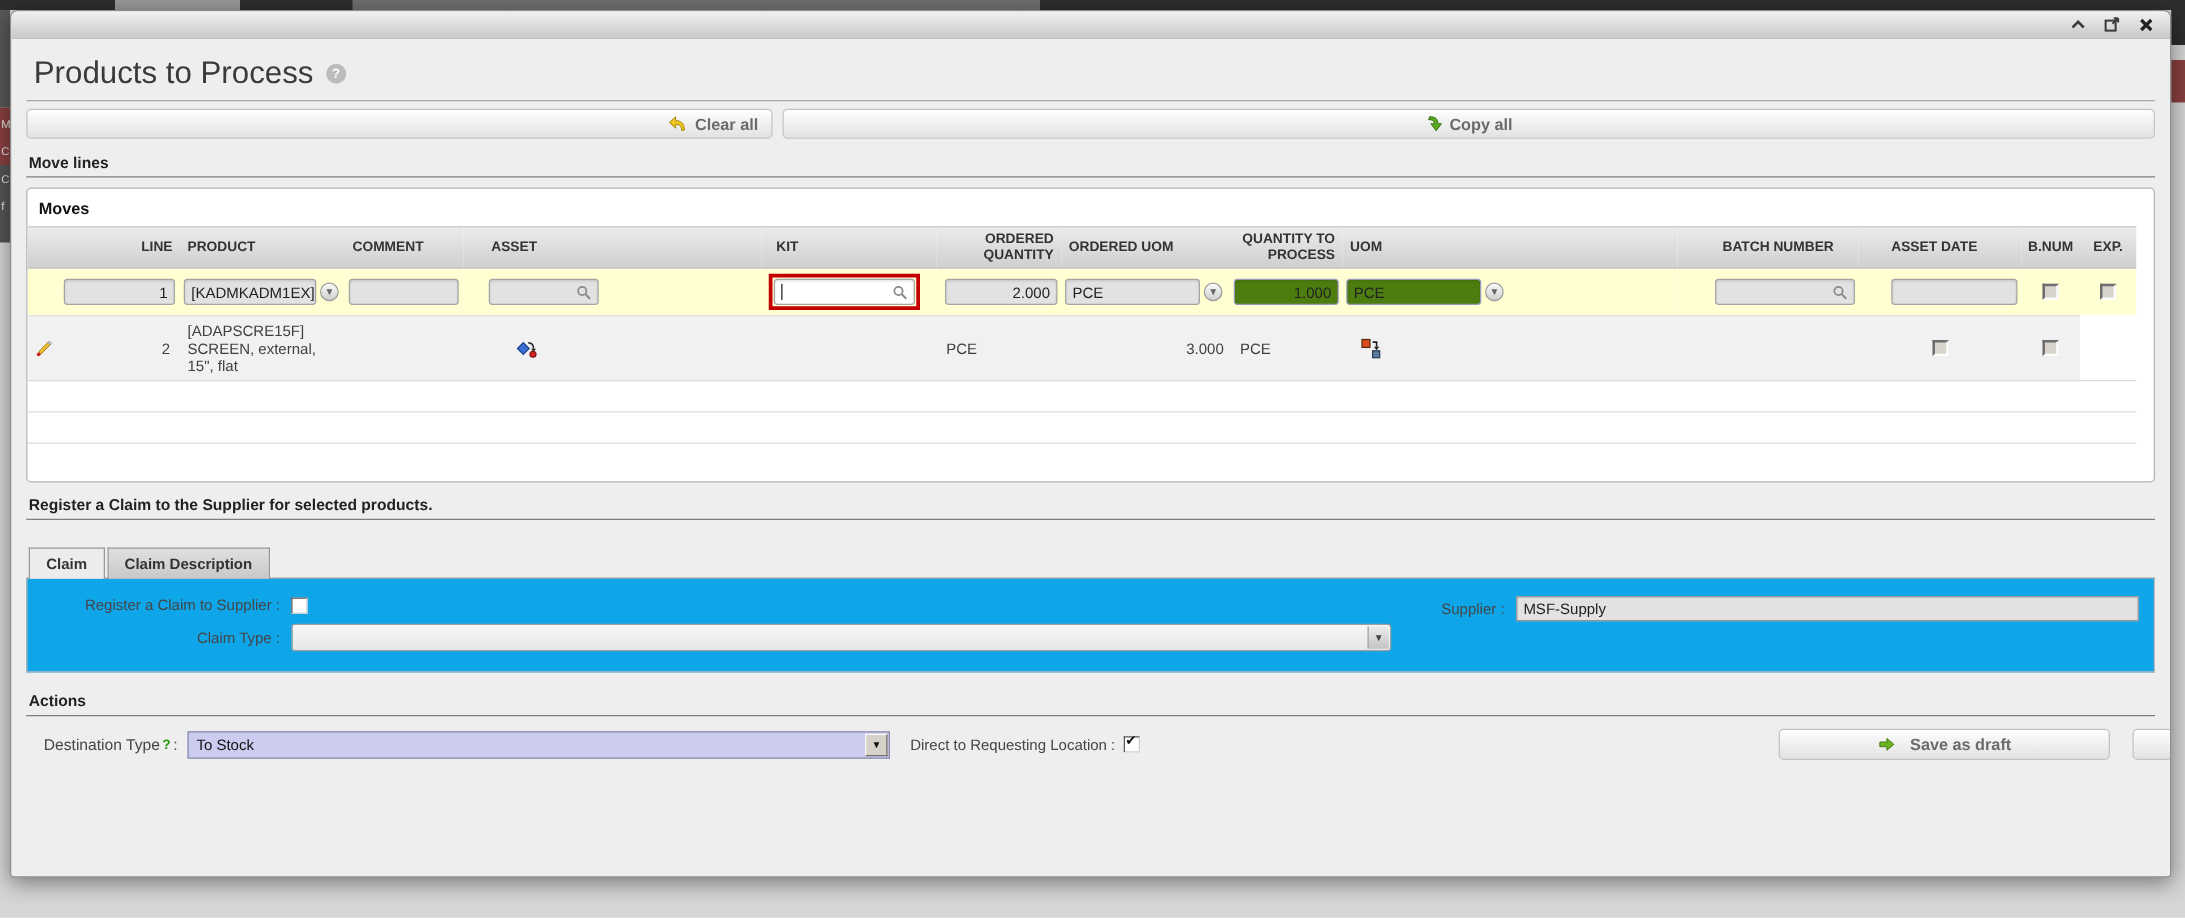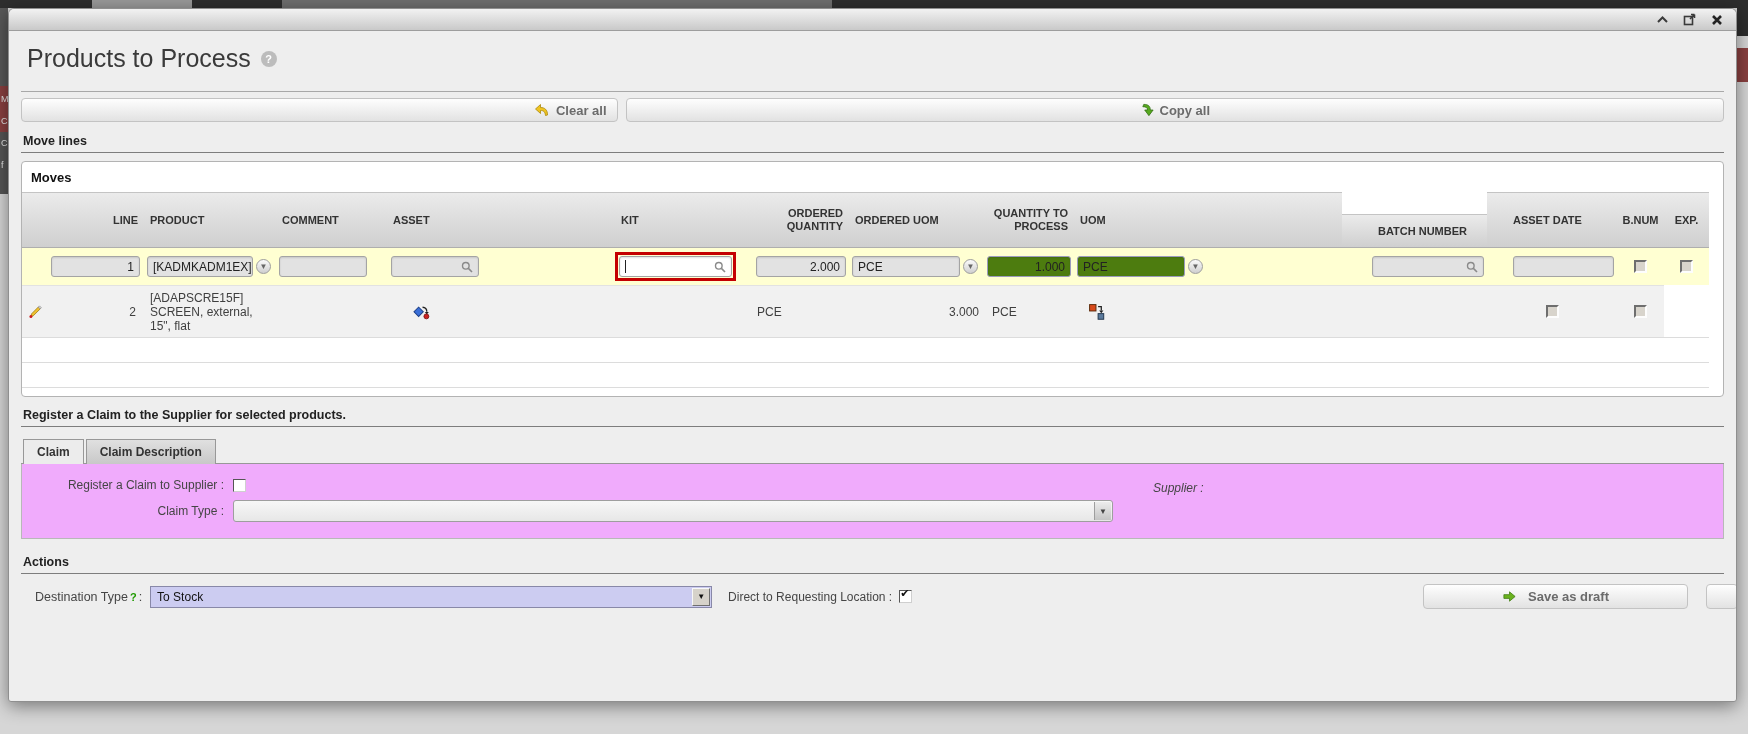--- a/index.html
+++ b/index.html
@@ -28,21 +28,21 @@
     box-shadow:0 4px 18px rgba(0,0,0,.45); overflow:hidden;
   }
   .titlebar {
     height:22px; background:linear-gradient(#f2f2f2,#c9c9c9);
     border-bottom:1px solid #9d9d9d; border-radius:5px 5px 0 0;
     display:flex; align-items:center; justify-content:flex-end; gap:12px; padding-right:12px;
   }
   .winbtn { width:15px; height:15px; display:flex; align-items:center; justify-content:center; cursor:pointer; }
   .content { padding:0 12px; }
 
-  .page-header { display:flex; align-items:center; gap:10px; padding:13px 0 18px 6px; border-bottom:1px solid #a8a8a8; }
+  .page-header { display:flex; align-items:center; gap:10px; padding:13px 0 7px 6px; border-bottom:1px solid #a8a8a8; }
   .page-title { font-size:25px; color:#3a3a3a; }
   .help-badge { width:16px; height:16px; border-radius:50%; background:#bcbcbc; color:#fff;
     font-size:11px; font-weight:bold; display:flex; align-items:center; justify-content:center; }
 
   .btn-wide { height:24px; border:1px solid #c3c3c3; border-radius:4px;
     background:linear-gradient(#fefefe,#e2e2e2); display:flex; align-items:center;
     font-weight:bold; font-size:13px; color:#6b6b6b; cursor:pointer; }
   .toolbar-row { display:flex; gap:8px; margin-top:6px; }
   .btn-copy { flex:0 0 64.5%; justify-content:center; gap:5px; }
   .btn-clear { flex:1; justify-content:flex-end; gap:5px; padding-right:10px; }
@@ -88,37 +88,37 @@
   .ddc span { font-size:8px; color:#666; line-height:1; }
   .kit-hl { border:3px solid #c40000; padding:1px; display:flex; }
   .caret { width:1px; height:13px; background:#222; margin-right:2px; }
 
   .cbx { width:13px; height:13px; background:#d8d4cc; position:relative; flex:0 0 13px;
     border-top:2px solid #6e6e6e; border-left:2px solid #6e6e6e;
     border-right:2px solid #fdfdfd; border-bottom:2px solid #fdfdfd; }
   .cbx.white { background:#fff; }
   .cbx.checked::after { content:"\2714"; position:absolute; top:-4px; left:0; font-size:11px; color:#111; }
 
-  .tabs { display:flex; margin-top:12px; border-bottom:1px solid #989898; padding-left:2px; }
+  .tabs { display:flex; margin-top:22px; border-bottom:1px solid #989898; padding-left:2px; }
   .tab { font-size:12px; font-weight:bold; color:#333; padding:5px 13px; margin-right:2px;
     border:1px solid #989898; border-bottom:none; background:linear-gradient(#e0e0e0,#c8c8c8);
     cursor:pointer; margin-bottom:-1px; }
   .tab.active { background:#ececec; }
-  .tab-content { border:1px solid #b8b8b8; border-top:none; background:#f0abfc;
+  .tab-content { border:1px solid #b8b8b8; border-top:none; background:#0ea5e9;
     padding:14px 12px 16px 2px; display:flex; }
   .form-row { display:flex; align-items:center; margin-bottom:8px; }
   .flabel { width:200px; text-align:right; font-size:12px; color:#454545; flex:0 0 200px; }
   .gap8 { width:9px; flex:0 0 9px; }
   .combo { width:880px; height:22px; border:1px solid #9e9e9e; border-radius:3px;
     background:linear-gradient(#f7f7f7,#e7e7e7); position:relative; }
   .combo-btn { position:absolute; right:1px; top:1px; bottom:1px; width:17px;
     background:linear-gradient(#ececec,#c4c4c4); border-left:1px solid #9e9e9e;
     display:flex; align-items:center; justify-content:center; font-size:8px; color:#444; cursor:pointer; }
   .supplier-block { flex:1; display:flex; align-items:flex-start; margin-left:40px; }
-  .supplier-label { font-size:12px; color:#454545; margin:3px 9px 0 0; white-space:nowrap;font-style:italic; }
+  .supplier-label { font-size:12px; color:#454545; margin:3px 9px 0 0; white-space:nowrap; }
   .flat-field { flex:1; height:20px; background:#e2e2e2; border:1px solid #909090;
     font-size:12px; color:#222; display:flex; align-items:center; padding:0 5px; }
 
   .actions-row { display:flex; align-items:center; margin-top:10px; padding-left:14px; position:relative; }
   .alabel { font-size:12.5px; color:#454545; }
   .qhelp { color:#1f9a00; font-size:11px; font-weight:bold; vertical-align:4px; margin:0 2px; }
   .sel { width:562px; height:22px; background:#ccccf1; border:1px solid #8888a8; position:relative;
     display:flex; align-items:center; padding-left:6px; font-size:12px; color:#111; margin-left:8px; }
   .sel-btn { position:absolute; right:1px; top:1px; bottom:1px; width:18px; background:#d6d2ca;
     border-top:1px solid #f8f8f8; border-left:1px solid #f8f8f8;
@@ -204,21 +204,21 @@
         <div class="th"></div>
         <div class="th r">LINE</div>
         <div class="th">PRODUCT</div>
         <div class="th">COMMENT</div>
         <div class="th" style="padding-left:22px;">ASSET</div>
         <div class="th" style="padding-left:12px;">KIT</div>
         <div class="th r">ORDERED QUANTITY</div>
         <div class="th">ORDERED UOM</div>
         <div class="th r">QUANTITY TO PROCESS</div>
         <div class="th">UOM</div>
-        <div class="th" style="padding-left:36px;margin-top:22px;">BATCH NUMBER</div>
+        <div class="th" style="padding-left:36px;">BATCH NUMBER</div>
         <div class="th" style="padding-left:26px;">ASSET DATE</div>
         <div class="th c">B.NUM</div>
         <div class="th c">EXP.</div>
 
         <div class="td r1"></div>
         <div class="td r1">
           <div class="inp end" style="width:89px;">1</div>
         </div>
         <div class="td r1">
           <div class="inp" style="width:106px;">[KADMKADM1EX]</div>
@@ -364,20 +364,21 @@
           <span class="flabel">Claim Type :</span>
           <span class="gap8"></span>
           <div class="combo">
             <span style="font-size:12px; padding-left:5px; line-height:21px; display:inline-block;"></span>
             <span class="combo-btn">▼</span>
           </div>
         </div>
       </div>
       <div class="supplier-block">
         <span class="supplier-label">Supplier :</span>
+        <div class="flat-field">MSF-Supply</div>
       </div>
     </div>
 
     <div class="section-label" style="margin-top:16px;">Actions</div>
 
     <div class="actions-row">
       <span class="alabel">Destination Type</span>
       <span class="qhelp">?</span>
       <span class="alabel">:</span>
       <div class="sel">

